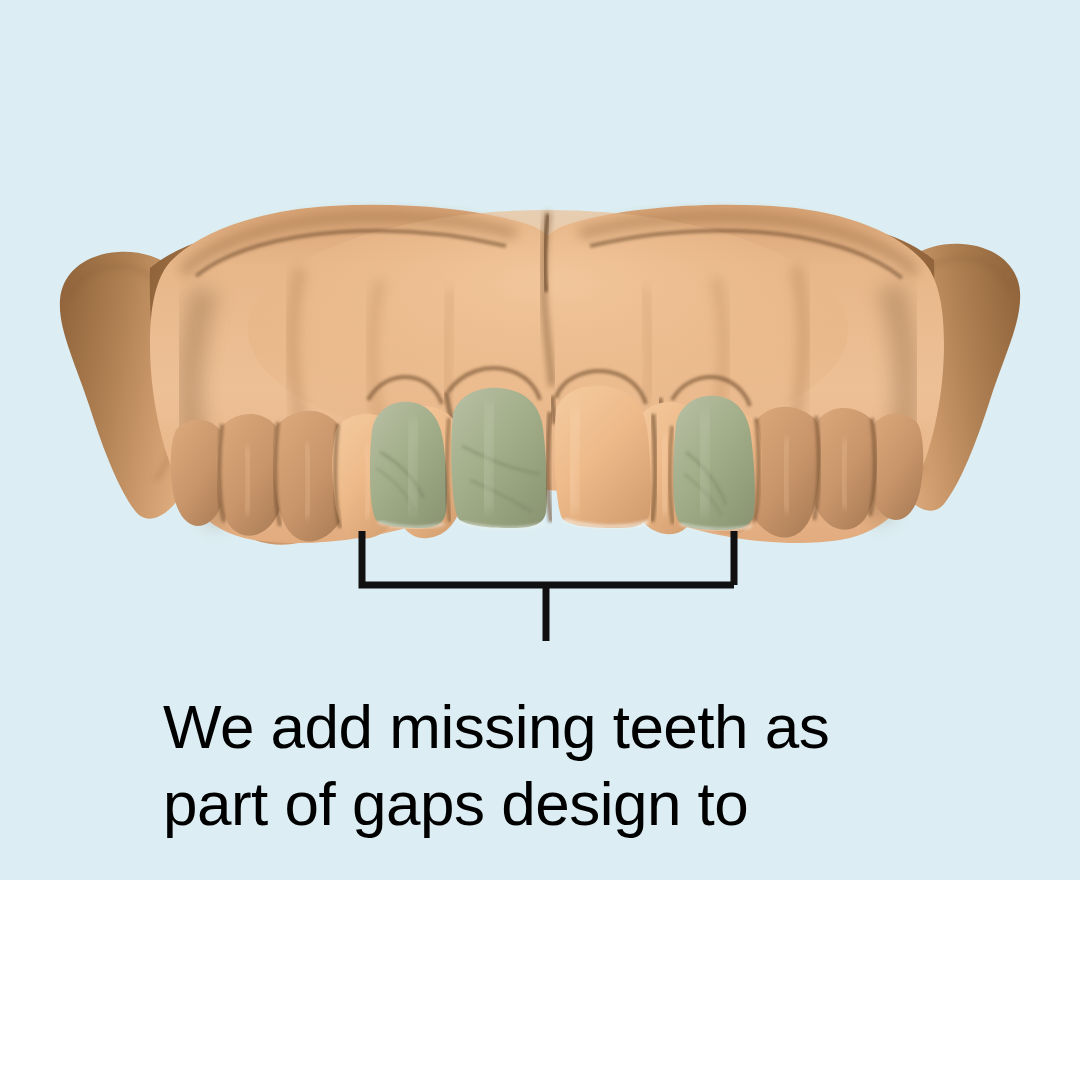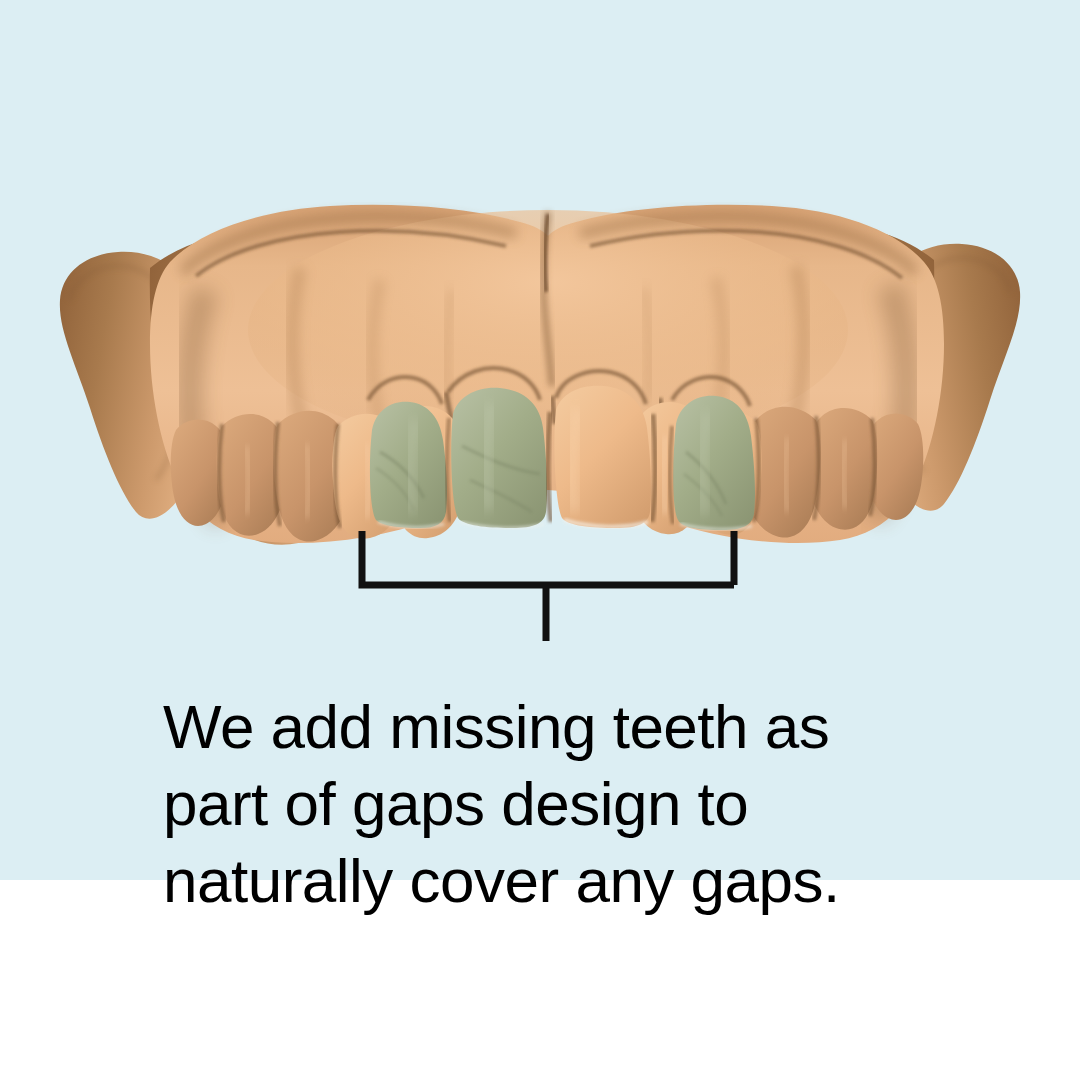--- a/index.html
+++ b/index.html
@@ -265,16 +265,15 @@
     </g>
 
     <g>
       <path id="bracket-path" fill="none" stroke="#111111" stroke-width="7" stroke-linecap="butt" d="M362,531 L362,585 L734,585 M734,585 L734,531 M546,585 L546,641"></path>
     </g>
   </svg>
 
   <div id="caption" style="color: rgb(0, 0, 0); font-size: 62px;">
     <span class="cap-line">We add missing teeth as</span>
     <span class="cap-line">part of gaps design to</span>
-    <span class="cap-line">naturally cover any gaps.</span>
   </div>
 
 </div>
 
 </body></html>

